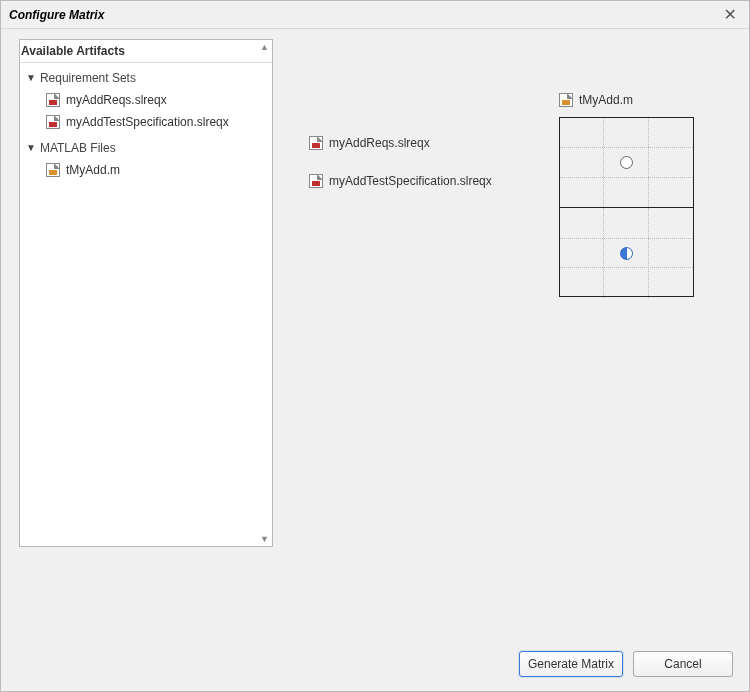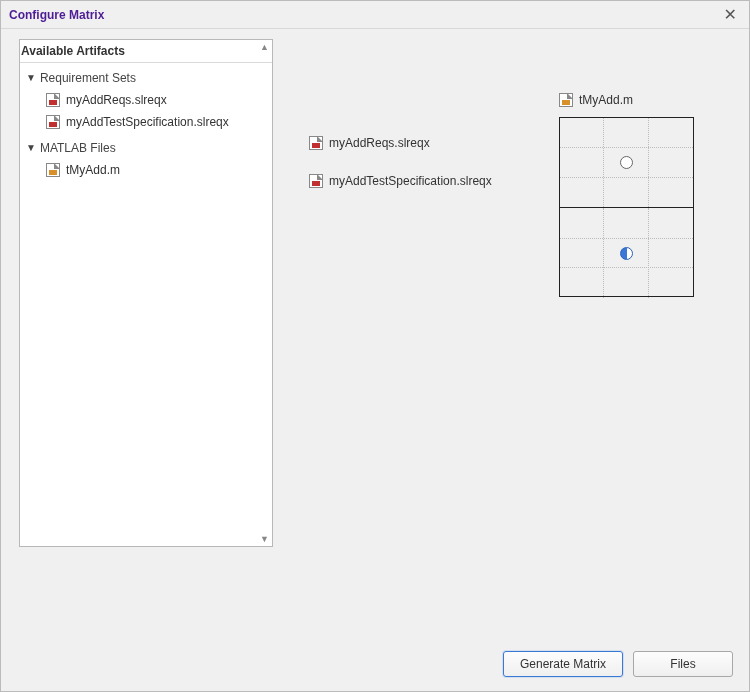--- a/index.html
+++ b/index.html
@@ -23,21 +23,22 @@
     height: 28px;
     display: flex;
     align-items: center;
     padding: 0 8px;
     border-bottom: 1px solid #d8d8d8;
     background: #f0f0f0;
   }
   .titlebar .title {
     font-weight: bold;
     font-size: 12px;
-    color: #4c1d95;
+    color: #000000;
+    font-style: italic;
   }
   .titlebar .close {
     margin-left: auto;
     font-size: 16px;
     color: #555;
     cursor: pointer;
     font-family: Arial, sans-serif;
     line-height: 1;
     padding: 2px 4px;
   }
@@ -187,21 +188,21 @@
   }
   .btn {
     min-width: 100px;
     height: 26px;
     border: 1px solid #a8a8a8;
     border-radius: 3px;
     background: linear-gradient(#fdfdfd, #efefef);
     font-size: 12px;
     color: #333;
     cursor: pointer;
-    padding: 0 16px;
+    padding: 0 8px;
   }
   .btn.primary {
     border-color: #3a78d8;
     box-shadow: 0 0 0 1px rgba(58,120,216,0.15);
   }
   .file-icon-slreqx {
     background: #fff;
     border: 1px solid #888;
     position: relative;
   }
@@ -326,16 +327,16 @@
           <div class="matrix-cell"></div>
         </div>
       </div>
 
     </div>
 
   </div>
 
   <div class="button-bar">
     <button class="btn primary">Generate Matrix</button>
-    <button class="btn">Files</button>
+    <button class="btn">Cancel</button>
   </div>
 
 </div>
 
 </body></html>

